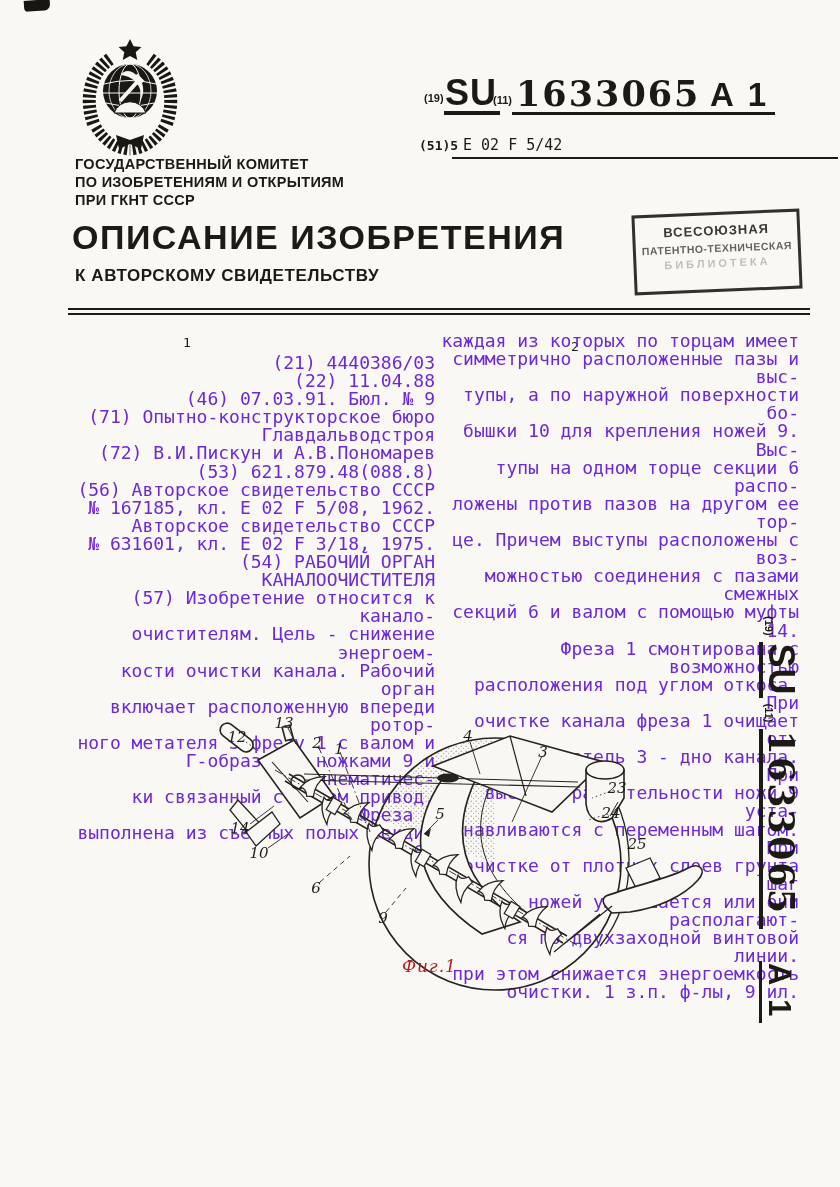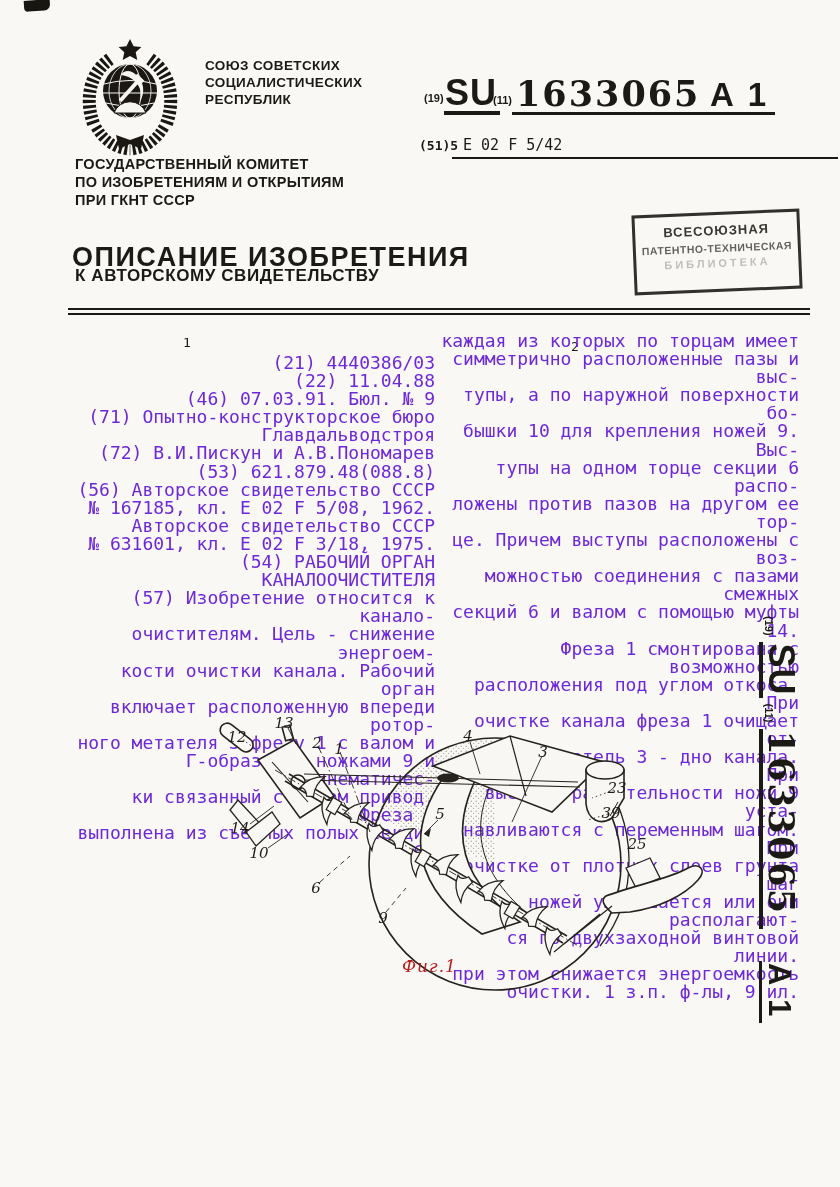--- a/index.html
+++ b/index.html
@@ -15,21 +15,21 @@
   .n-small{font-size:11px;font-weight:bold;}
   .pub19{left:424px;top:92px;}
   .pubSU{left:444px;top:76px;font-size:36px;font-weight:bold;letter-spacing:1px;border-bottom:4px solid #1c1a15;padding:0 3px 1px 1px;line-height:34px;}
   .pub11{left:493px;top:94px;}
   .pubNum{left:516px;top:77px;font-size:35px;line-height:33px;letter-spacing:2px;}
   .pubLine{left:512px;top:112px;width:263px;height:3px;background:#1c1a15;}
   .pubKind{left:710px;top:79px;font-size:33px;font-weight:bold;letter-spacing:3px;line-height:31px;}
   .ipcLbl{left:419px;top:138px;font-size:13px;font-weight:bold;}
   .ipcCls{left:463px;top:136px;font-size:15px;}
   .ipcLine{left:452px;top:157px;width:386px;height:2px;background:#1c1a15;}
-  .title{left:72px;top:218px;font-size:27px;font-weight:bold;letter-spacing:1.5px;margin-top:24px;}
+  .title{left:72px;top:218px;font-size:34px;font-weight:bold;letter-spacing:1.5px;}
   .subtitle{left:75px;top:266px;font-size:17px;font-weight:bold;letter-spacing:.6px;}
   .stamp{left:633px;top:212px;width:162px;height:74px;border:3px solid #33302b;transform:rotate(-2.4deg);
          text-align:center;color:#3a3732;}
   .stamp .l1{margin-top:8px;font-size:13px;font-weight:bold;letter-spacing:1px;}
   .stamp .l2{margin-top:4px;font-size:10.5px;font-weight:bold;letter-spacing:.5px;opacity:.78;}
   .stamp .l3{margin-top:3px;font-size:11px;font-weight:bold;letter-spacing:3px;opacity:.30;}
   .rule{left:68px;height:2px;background:#1c1a15;width:742px;}
   .colmark{font-size:13px;}
   .colbody{font-size:18px;line-height:18.1px;color:#6d28d9;}
   .leftcol{left:77px;top:354px;width:358px;}
@@ -61,23 +61,20 @@
     <ellipse cx="57" cy="55" rx="11" ry="27" fill="none" stroke="#f6f5f0" stroke-width="1"></ellipse>
     <ellipse cx="57" cy="55" rx="21" ry="27" fill="none" stroke="#f6f5f0" stroke-width="0.8"></ellipse>
     <path d="M31,48 Q57,41 83,48 M30,57 L84,57 M33,67 Q57,73 81,67" fill="none" stroke="#f6f5f0" stroke-width="1"></path>
     <path d="M48,39 C63,41 71,53 67,66 C73,55 71,43 59,36 C55,34 50,35 48,39 Z" fill="#f6f5f0"></path>
     <path d="M47,65 L65,45" stroke="#f6f5f0" stroke-width="4"></path>
     <rect x="60" y="40" width="10" height="7" transform="rotate(45 65 44)" fill="#f6f5f0"></rect>
     <path d="M41,77 A17,17 0 0 1 73,77 Z" fill="#f6f5f0" stroke="#1b1813" stroke-width="1"></path>
     <path d="M43,99 L57,104 L71,99 L68,113 L57,108 L46,113 Z" fill="#1b1813"></path>
   </svg>
 
-  <div class="abs union pre">СОЮЗ СОВЕТСКИХ
-СОЦИАЛИСТИЧЕСКИХ
-РЕСПУБЛИК</div>
   <div class="abs committee pre">ГОСУДАРСТВЕННЫЙ КОМИТЕТ
 ПО ИЗОБРЕТЕНИЯМ И ОТКРЫТИЯМ
 ПРИ ГКНТ СССР</div>
 
   <span class="abs n-small pub19">(19)</span>
   <span class="abs pubSU">SU</span>
   <span class="abs n-small pub11">(11)</span>
   <span class="abs pubNum serifb">1633065</span>
   <div class="abs pubLine"></div>
   <span class="abs pubKind">A 1</span>
@@ -227,21 +224,21 @@
       </g>
     </svg>
     <div class="co" style="left:46px;top:28px;">12</div>
     <div class="co" style="left:93px;top:14px;">13</div>
     <div class="co" style="left:126px;top:34px;">2</div>
     <div class="co" style="left:148px;top:40px;">1</div>
     <div class="co" style="left:277px;top:27px;">4</div>
     <div class="co" style="left:352px;top:43px;">3</div>
     <div class="co" style="left:249px;top:105px;">5</div>
     <div class="co" style="left:426px;top:79px;">23</div>
-    <div class="co" style="left:420px;top:104px;">39</div>
+    <div class="co" style="left:420px;top:104px;">24</div>
     <div class="co" style="left:446px;top:135px;">25</div>
     <div class="co" style="left:49px;top:119px;">14</div>
     <div class="co" style="left:68px;top:144px;">10</div>
     <div class="co" style="left:125px;top:179px;">6</div>
     <div class="co" style="left:192px;top:209px;">9</div>
     <div class="figcap">Фиг.1</div>
   </div>
 
   <div class="abs vside">
     <span class="sm">(19)</span>

